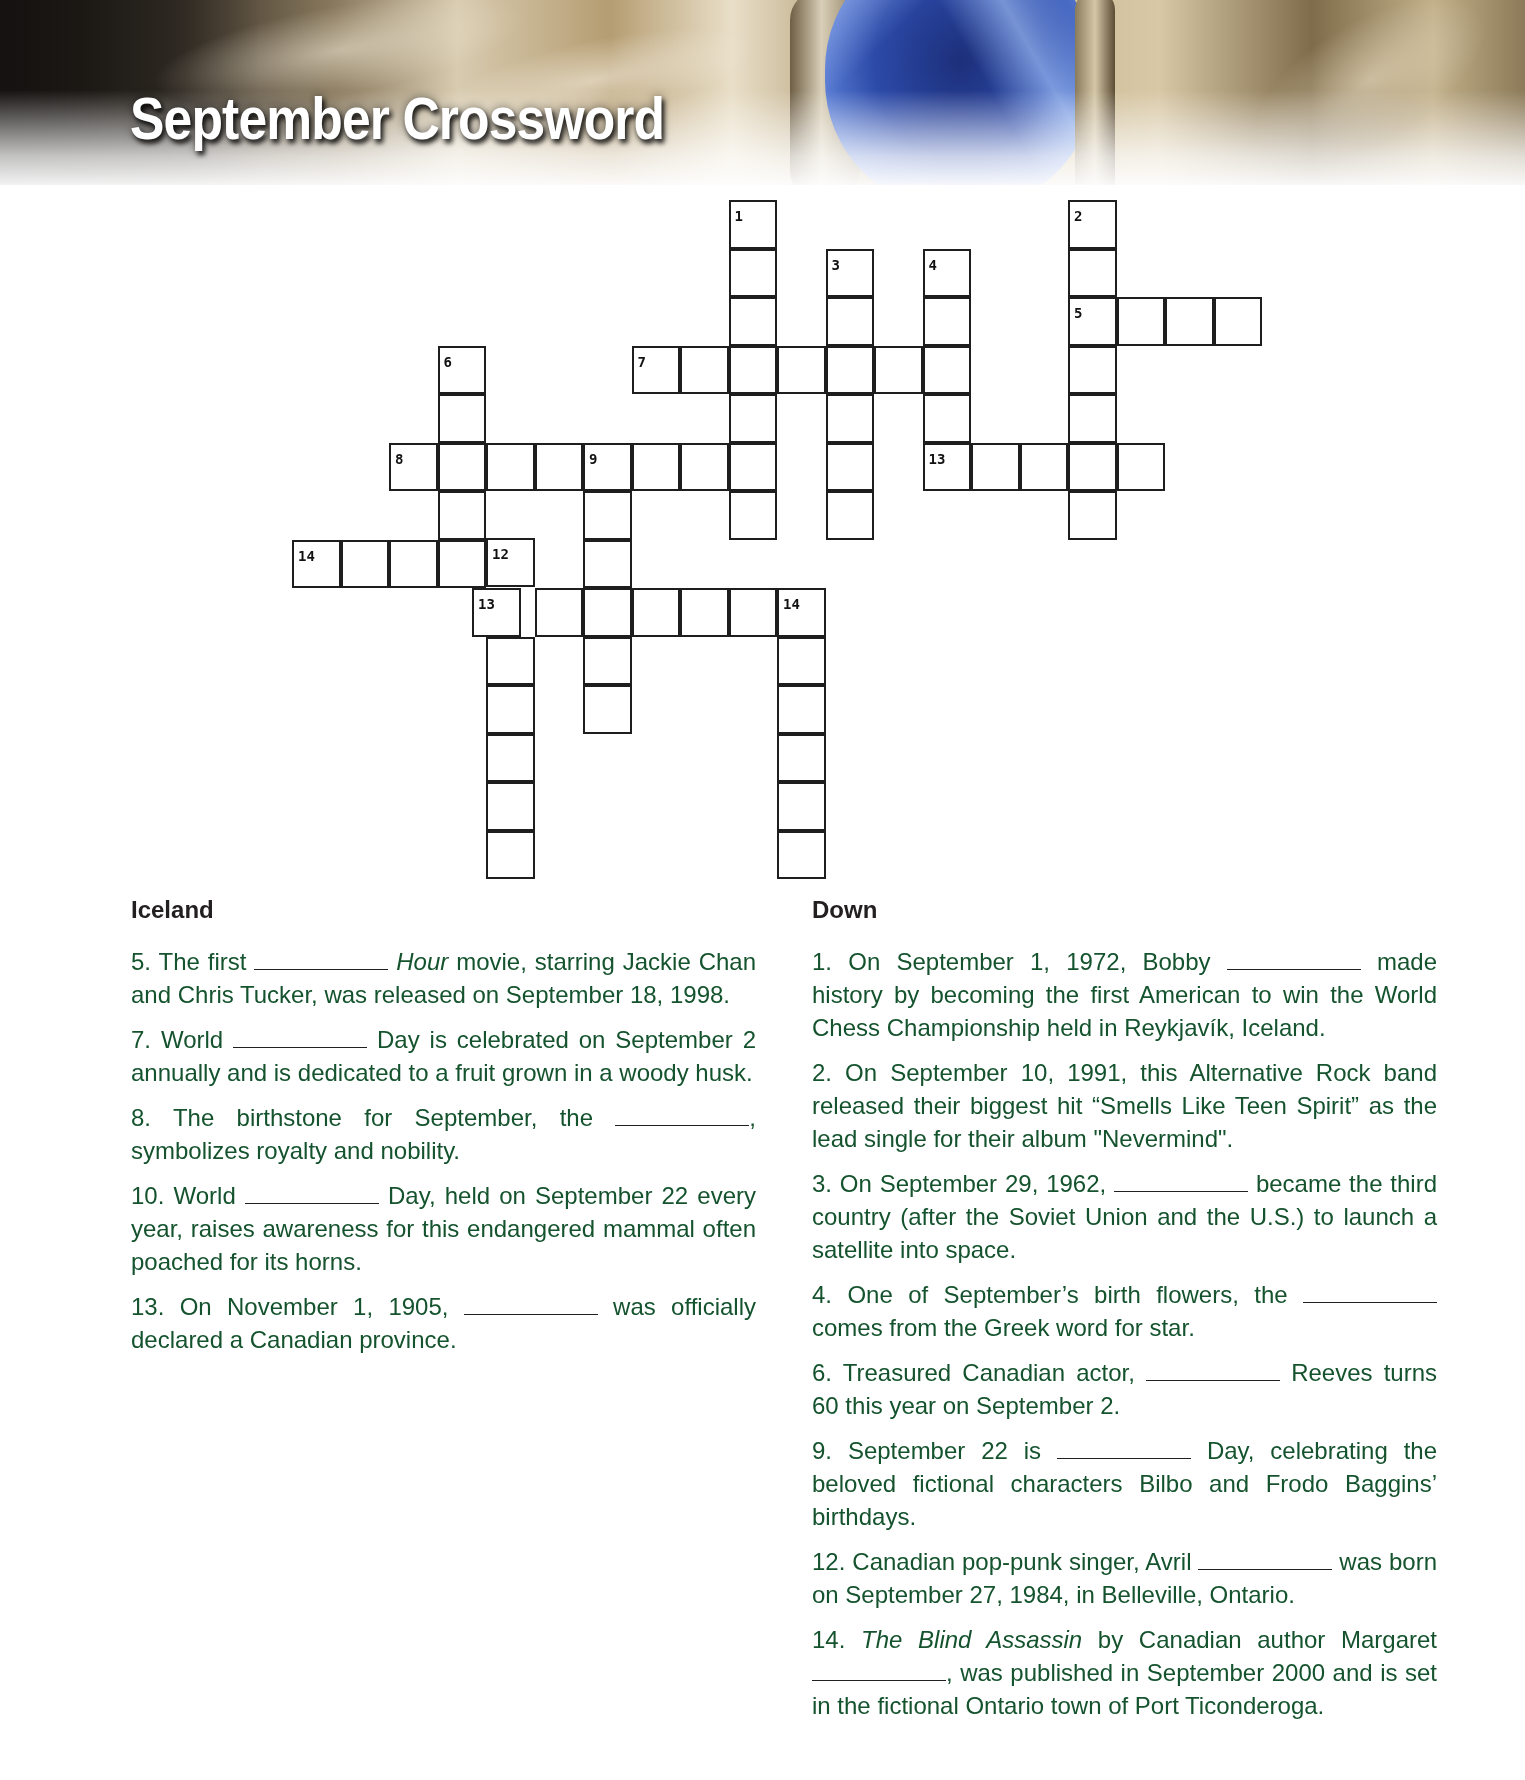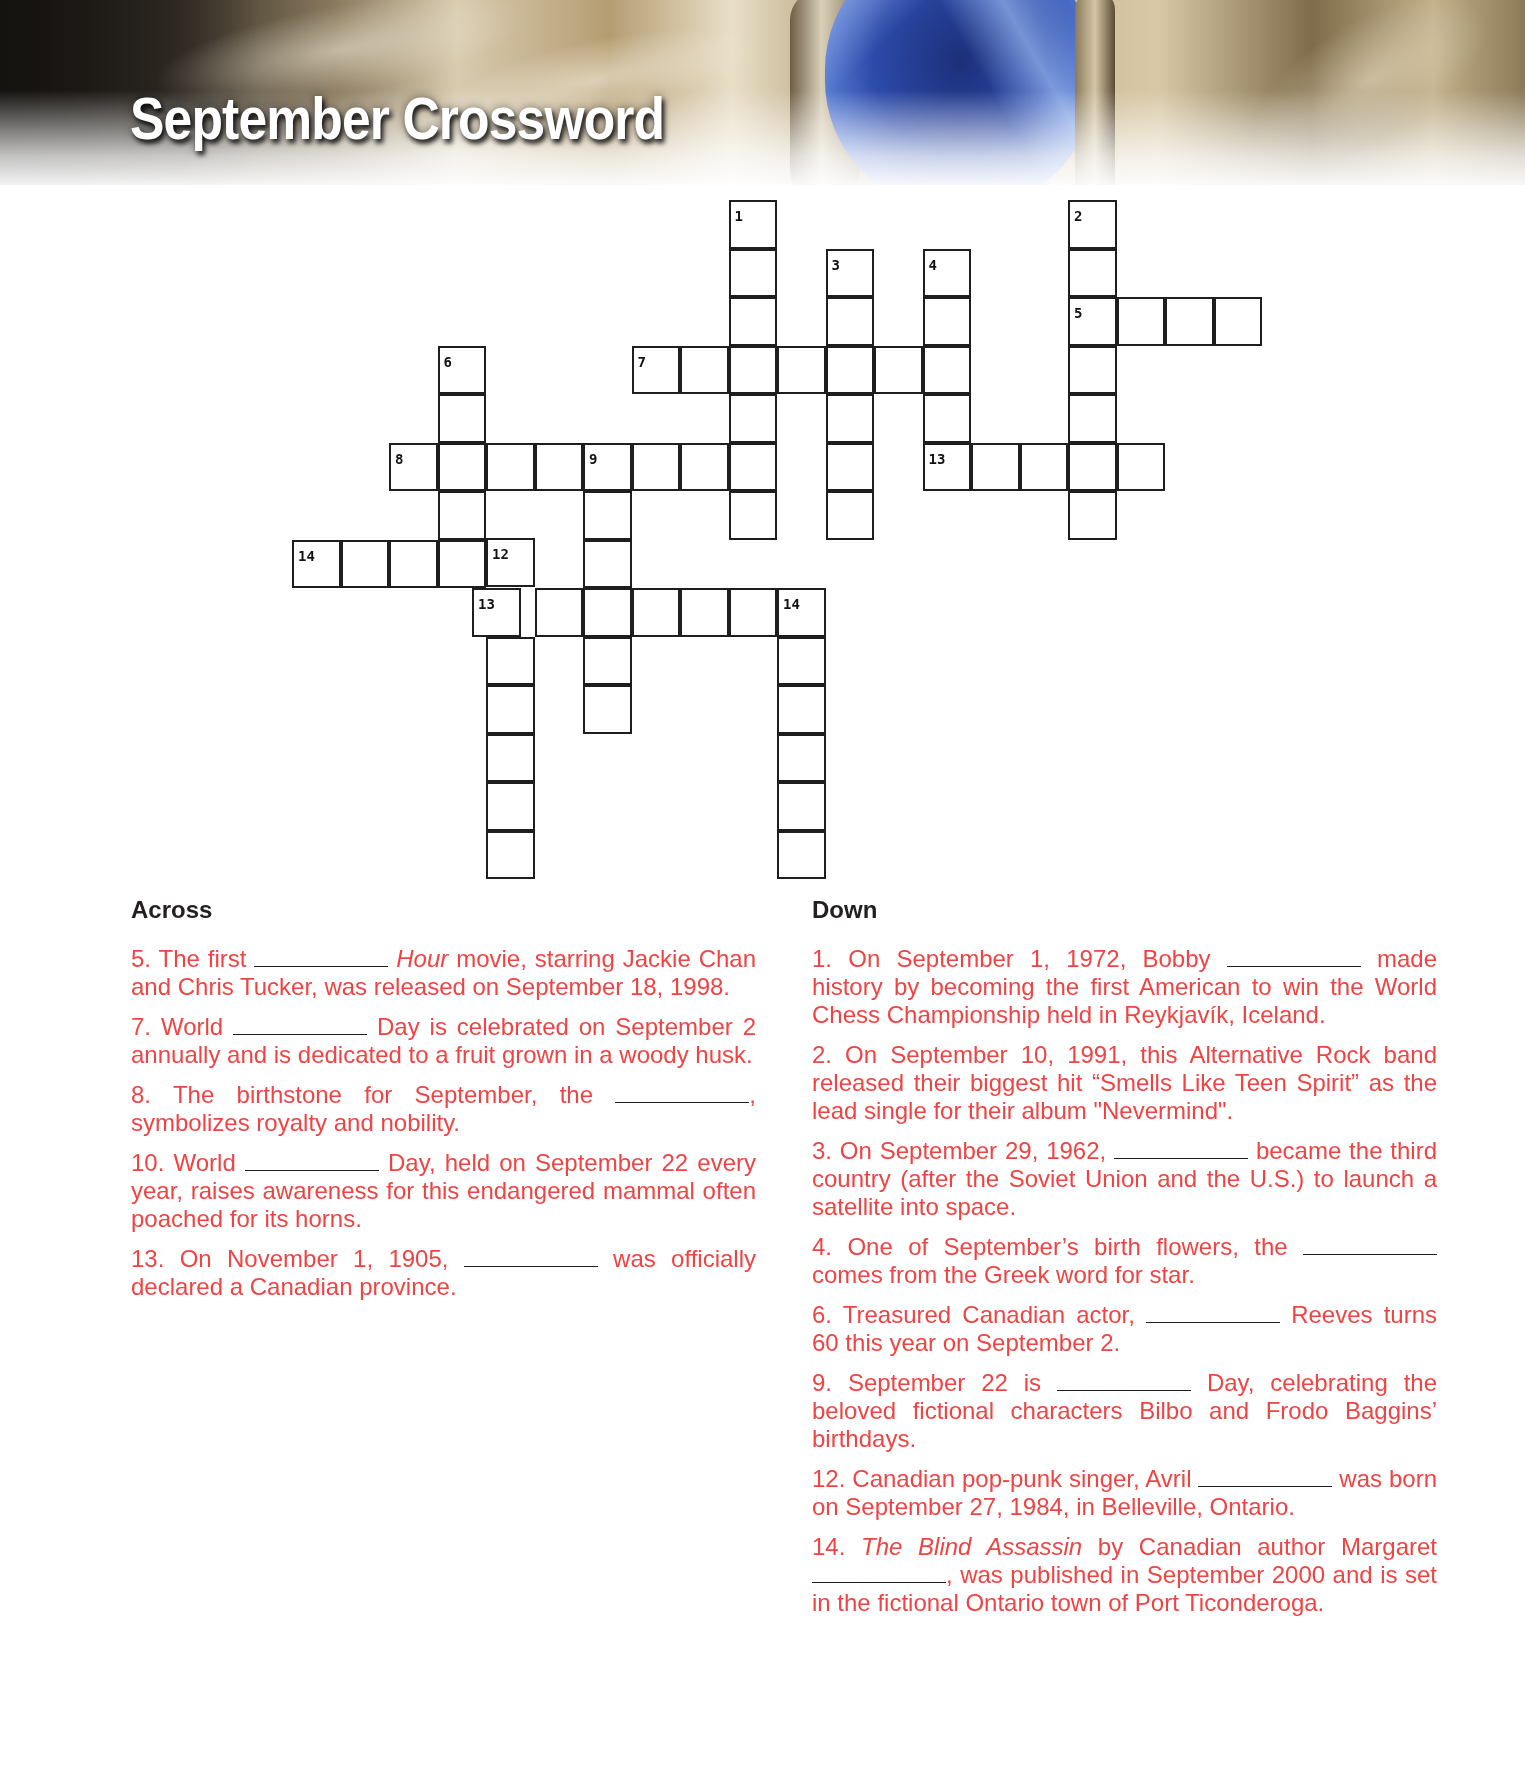--- a/index.html
+++ b/index.html
@@ -27,21 +27,21 @@
     text-shadow: 3px 4px 6px rgba(0,0,0,.85), 0 0 10px rgba(0,0,0,.5); white-space: nowrap; }
 
   .grid { position: absolute; left: 293px; top: 201px; width: 970px; height: 680px; }
   .cell { position: absolute; width: 48.5px; height: 48.5px; box-sizing: border-box; border: 2px solid #1e1e1e; background: #fff; margin-left: -1px; margin-top: -1px; }
   .cell .num { position: absolute; left: 4px; top: 7px; font-family: "DejaVu Sans Mono", monospace; font-weight: bold; font-size: 14px; color: #111; line-height: 1; }
 
   .clues { position: absolute; top: 895px; width: 625px; }
   .clues.across { left: 131px; }
   .clues.down { left: 812px; }
   .clues h2 { margin: 0 0 20px 0; font-size: 24px; font-weight: bold; color: #231f20; line-height: 30px; }
-  .clue { margin: 0 0 12px 0; font-size: 24px; line-height: 28px; text-align: justify; color: #ef4444; }
+  .clue { margin: 0 0 12px 0; font-size: 24px; line-height: 33px; text-align: justify; color: #14532d; }
   .clue .blank { display: inline-block; width: 134px; border-bottom: 1.5px solid #231f20; height: 20px; vertical-align: baseline; }
   .clue em { font-style: italic; }
 </style>
 </head>
 <body>
 
 <div class="banner">
   <div class="darkleft"></div>
   <div class="swirl s1"></div>
   <div class="swirl s2"></div>
@@ -149,21 +149,21 @@
       <span class="num">14</span>
     </div>
     <div class="cell" style="left: 485px; top: 436.5px;"></div>
     <div class="cell" style="left: 485px; top: 485px;"></div>
     <div class="cell" style="left: 485px; top: 533.5px;"></div>
     <div class="cell" style="left: 485px; top: 582px;"></div>
     <div class="cell" style="left: 485px; top: 630.5px;"></div>
   </div>
 
 <div class="clues across">
-  <h2>Across</h2>
+  <h2>Iceland</h2>
   <p class="clue">
     <span>5.</span>
     <span>The first</span>
     <span class="blank"></span>
     <em>Hour</em>
     <span>movie, starring Jackie Chan and Chris Tucker, was released on September 18, 1998.</span>
   </p>
   <p class="clue">
     <span>7.</span>
     <span>World</span>

